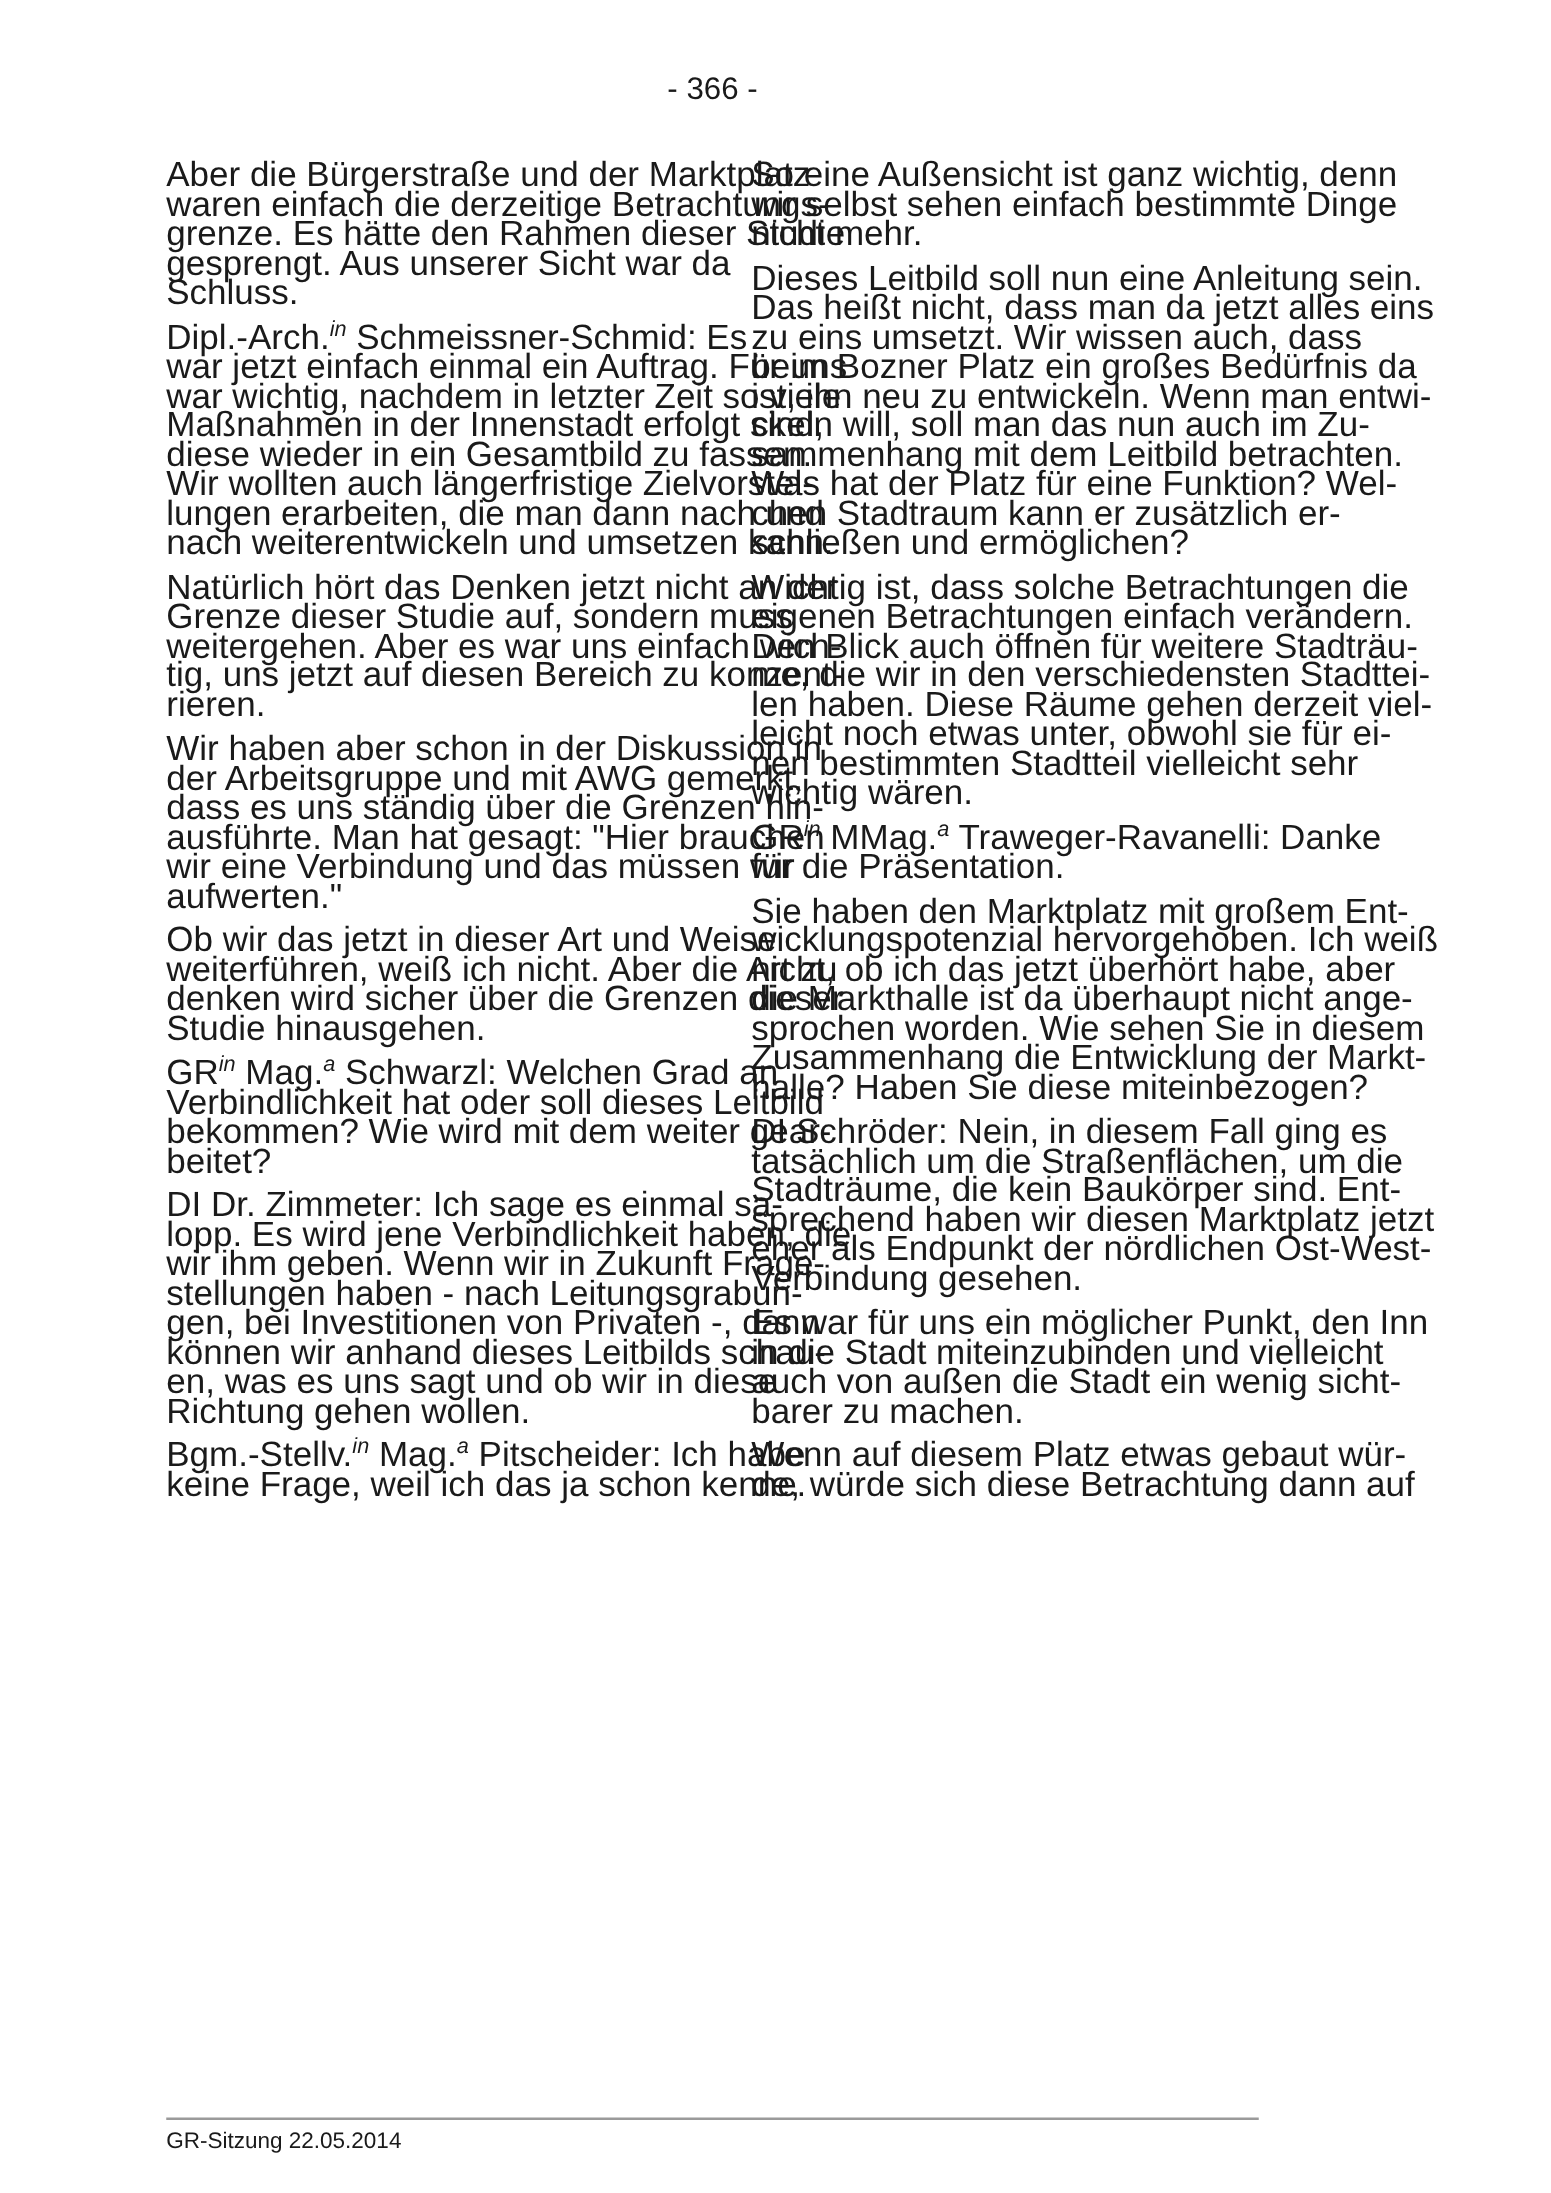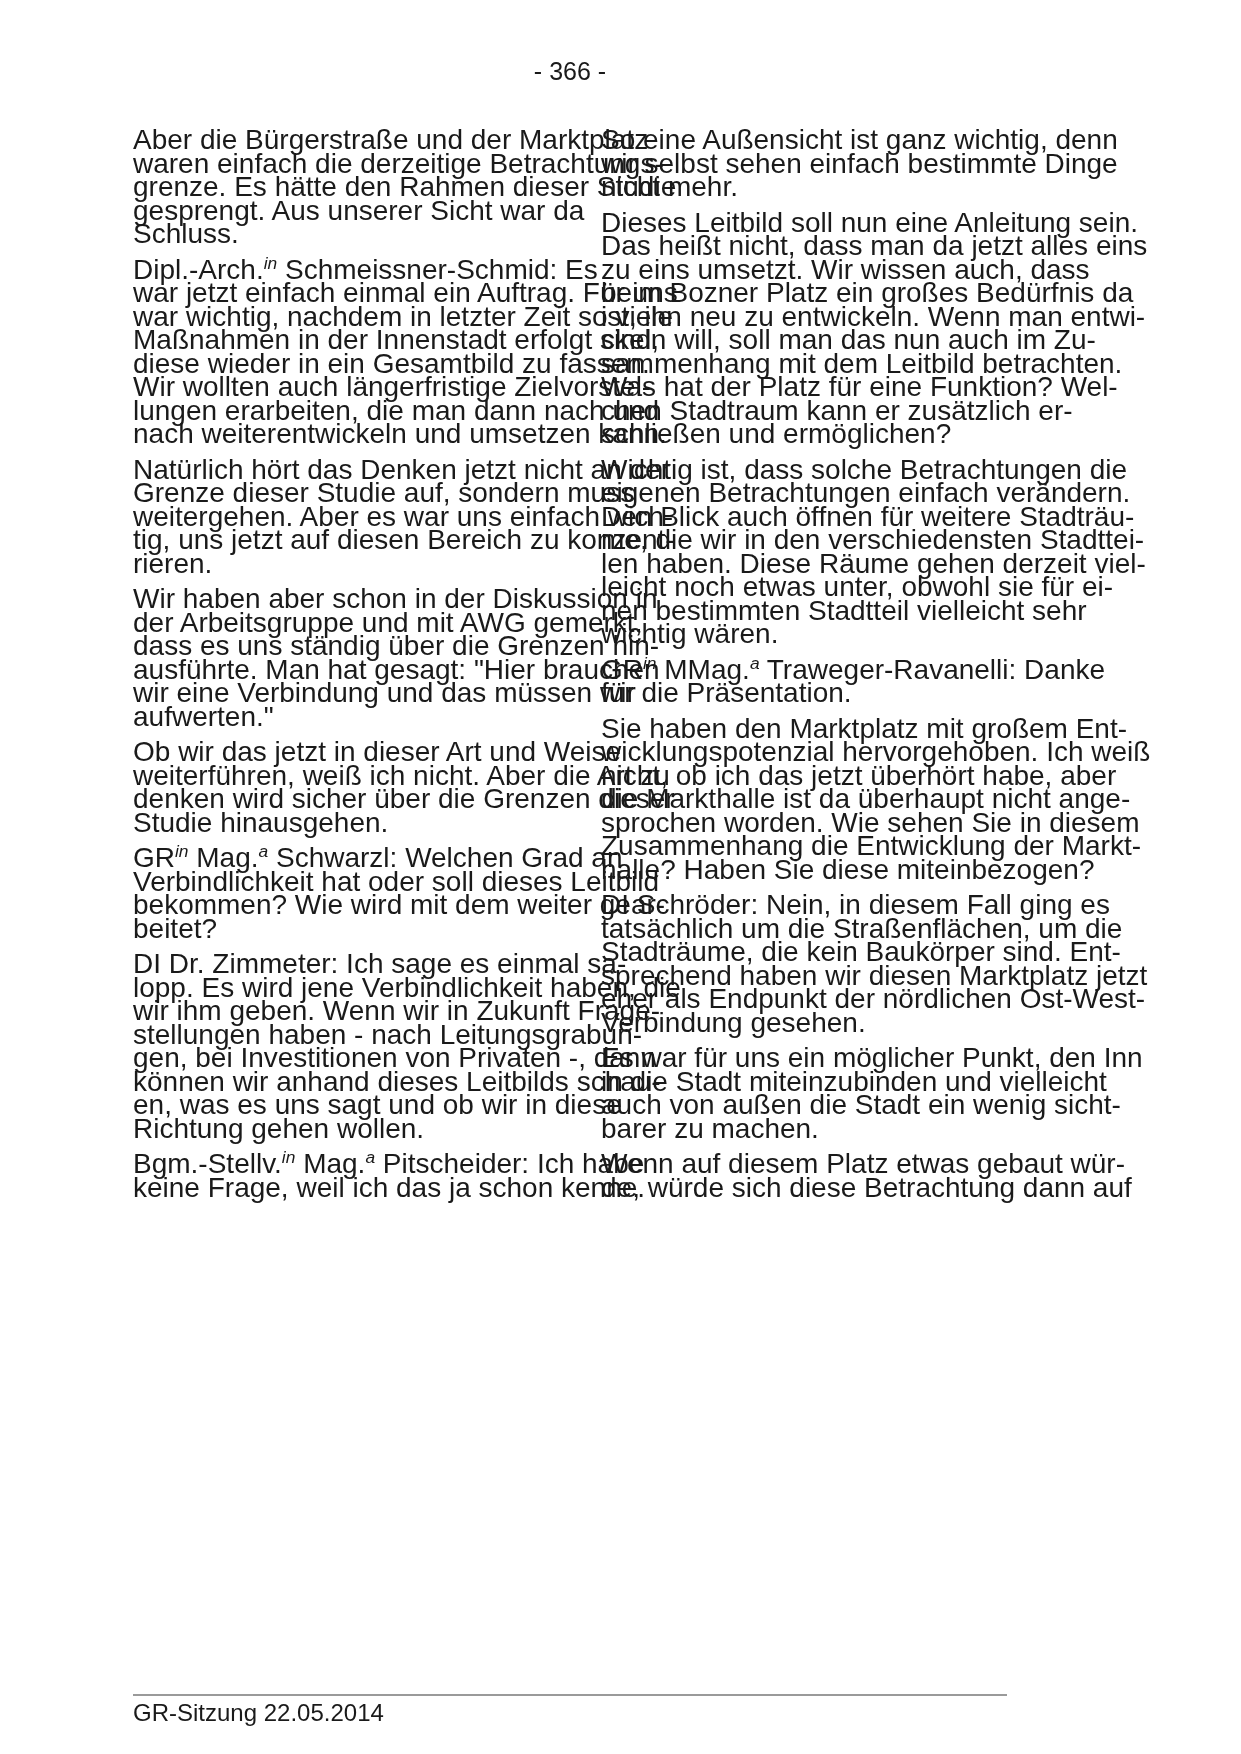--- a/index.html
+++ b/index.html
@@ -56,21 +56,21 @@
     left: 133px;
     top: 1694px;
     width: 874px;
   }
   .footer-rule {
     border-top: 2px solid #9a9a9a;
     height: 0;
     margin-bottom: 6px;
   }
   .footer-text {
-    font-size: 24px;
+    font-size: 18px;
     line-height: 21px;
     color: #1a1a1a;
     white-space: nowrap;
   }
 </style>
 </head>
 <body>
 
 <div class="page">
 

